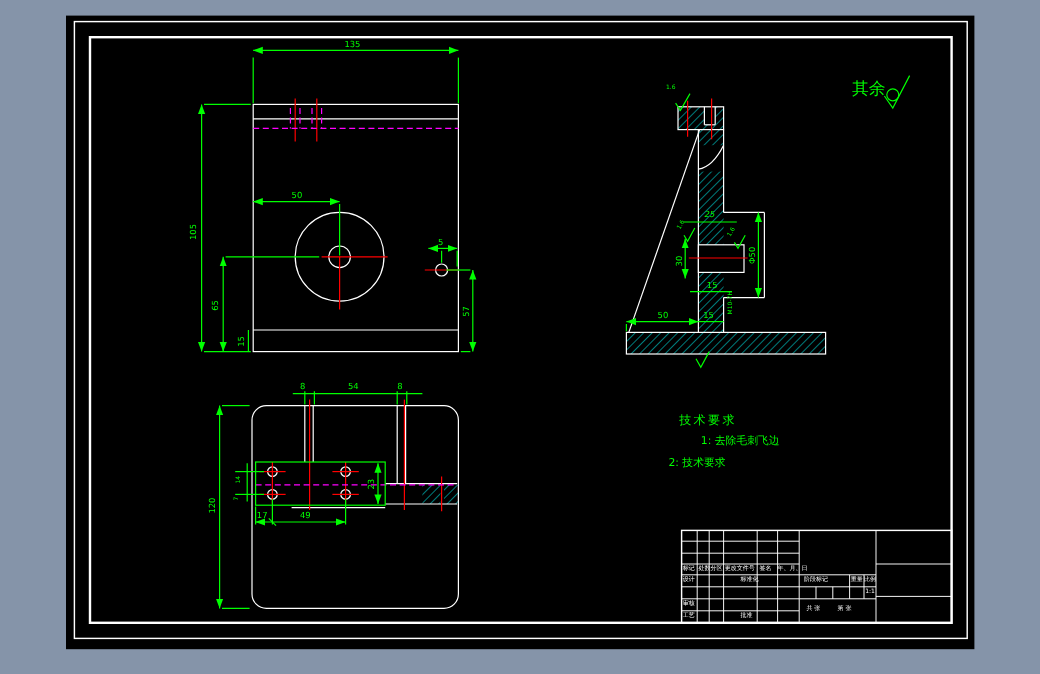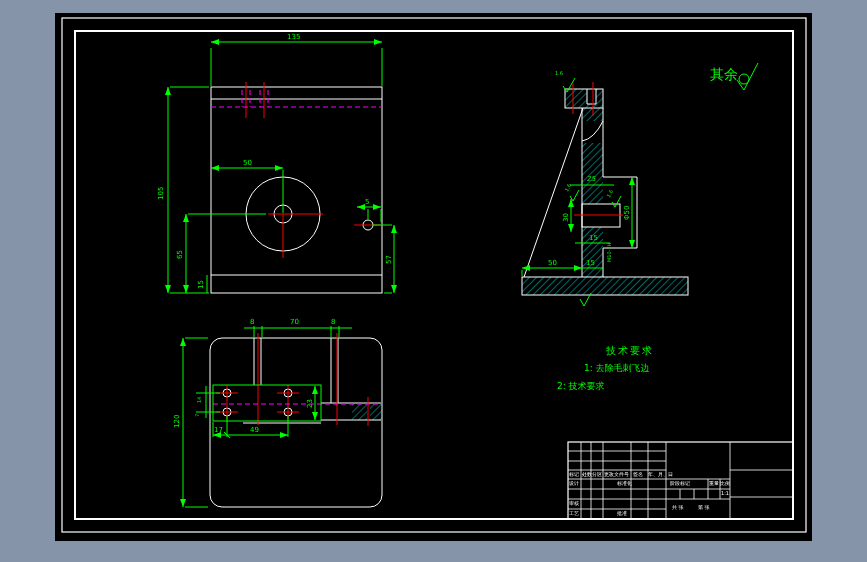--- a/index.html
+++ b/index.html
@@ -6,21 +6,21 @@
   #page{position:relative;width:867px;height:562px;background:#8594a9;overflow:hidden;
         font-family:"DejaVu Sans",sans-serif;}
   #canvas{position:absolute;left:55px;top:13px;width:757px;height:528px;background:#000;}
   svg{position:absolute;left:0;top:0;}
   .lbl{position:absolute;line-height:1;white-space:pre;}
   .dim{color:#00ff00;font-size:7px;}
   .dim.rot{transform:rotate(-90deg);transform-origin:0 0;}
   .dim.tiny{font-size:5px;}
   .dim.slant{transform:rotate(-60deg);transform-origin:0 0;}
   .note{color:#00ff00;font-size:9px;}
-  .note.title{font-size:10px;letter-spacing:2px;margin-left:40px;}
+  .note.title{font-size:10px;letter-spacing:2px;}
   .misc{color:#00ff00;font-size:14px;}
   .tb{color:#ffffff;font-size:5px;}
 </style>
 </head>
 <body>
 
 <div id="page">
   <div id="canvas"></div>
 
   <svg width="867" height="562">
@@ -218,21 +218,21 @@
   <span class="lbl dim tiny slant" style="left:606px;top:196px;">1.6</span>
   <span class="lbl dim rot" style="left:563px;top:222px;">30</span>
   <span class="lbl dim rot" style="left:624px;top:220px;">Φ50</span>
   <span class="lbl dim" style="left:589px;top:235px;">15</span>
   <span class="lbl dim rot tiny" style="left:607px;top:262px;">M10-7H</span>
   <span class="lbl dim" style="left:548px;top:260px;">50</span>
   <span class="lbl dim" style="left:586px;top:260px;">15</span>
   <span class="lbl misc" style="left:710px;top:67px;">其余</span>
 
   <span class="lbl dim" style="left:250px;top:319px;">8</span>
-  <span class="lbl dim" style="left:290px;top:319px;">70</span>
+  <span class="lbl dim" style="left:290px;top:319px;">54</span>
   <span class="lbl dim" style="left:331px;top:319px;">8</span>
   <span class="lbl dim rot" style="left:174px;top:428px;">120</span>
   <span class="lbl dim rot tiny" style="left:197px;top:403px;">14</span>
   <span class="lbl dim rot tiny" style="left:195px;top:417px;">7</span>
   <span class="lbl dim" style="left:214px;top:427px;">17</span>
   <span class="lbl dim" style="left:250px;top:427px;">49</span>
   <span class="lbl dim rot" style="left:307px;top:408px;">23</span>
 
   <span class="lbl note title" style="left:566px;top:346px;">技术要求</span>
   <span class="lbl note" style="left:584px;top:364px;">1: 去除毛刺飞边</span>

